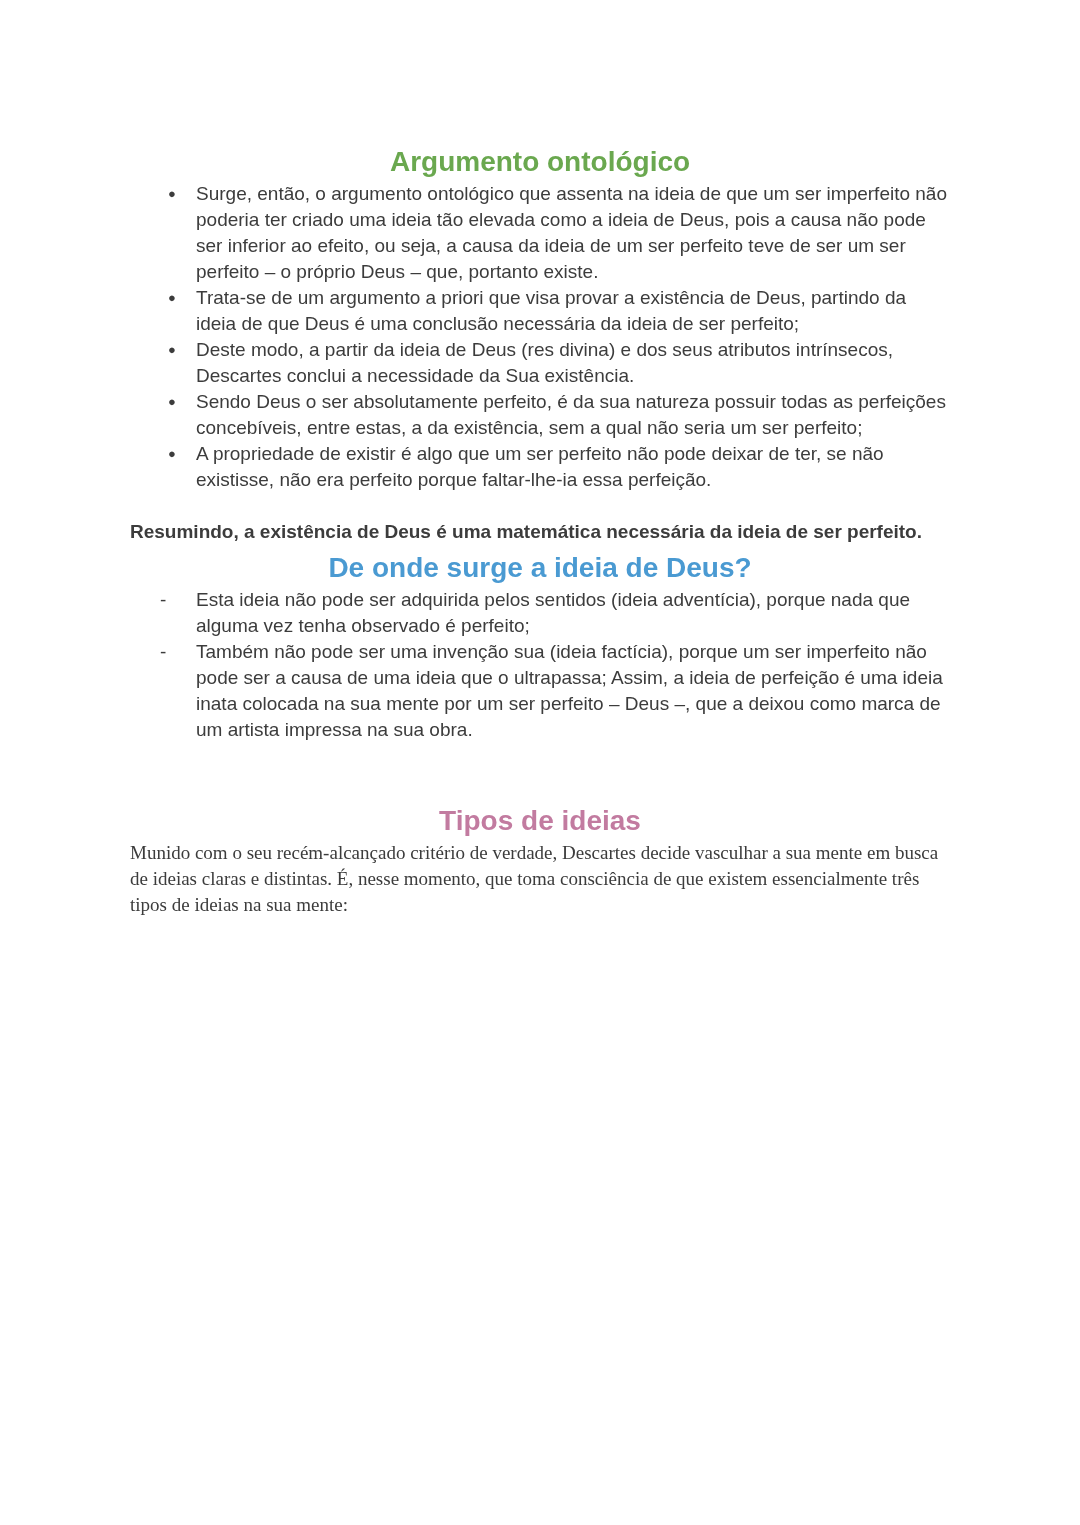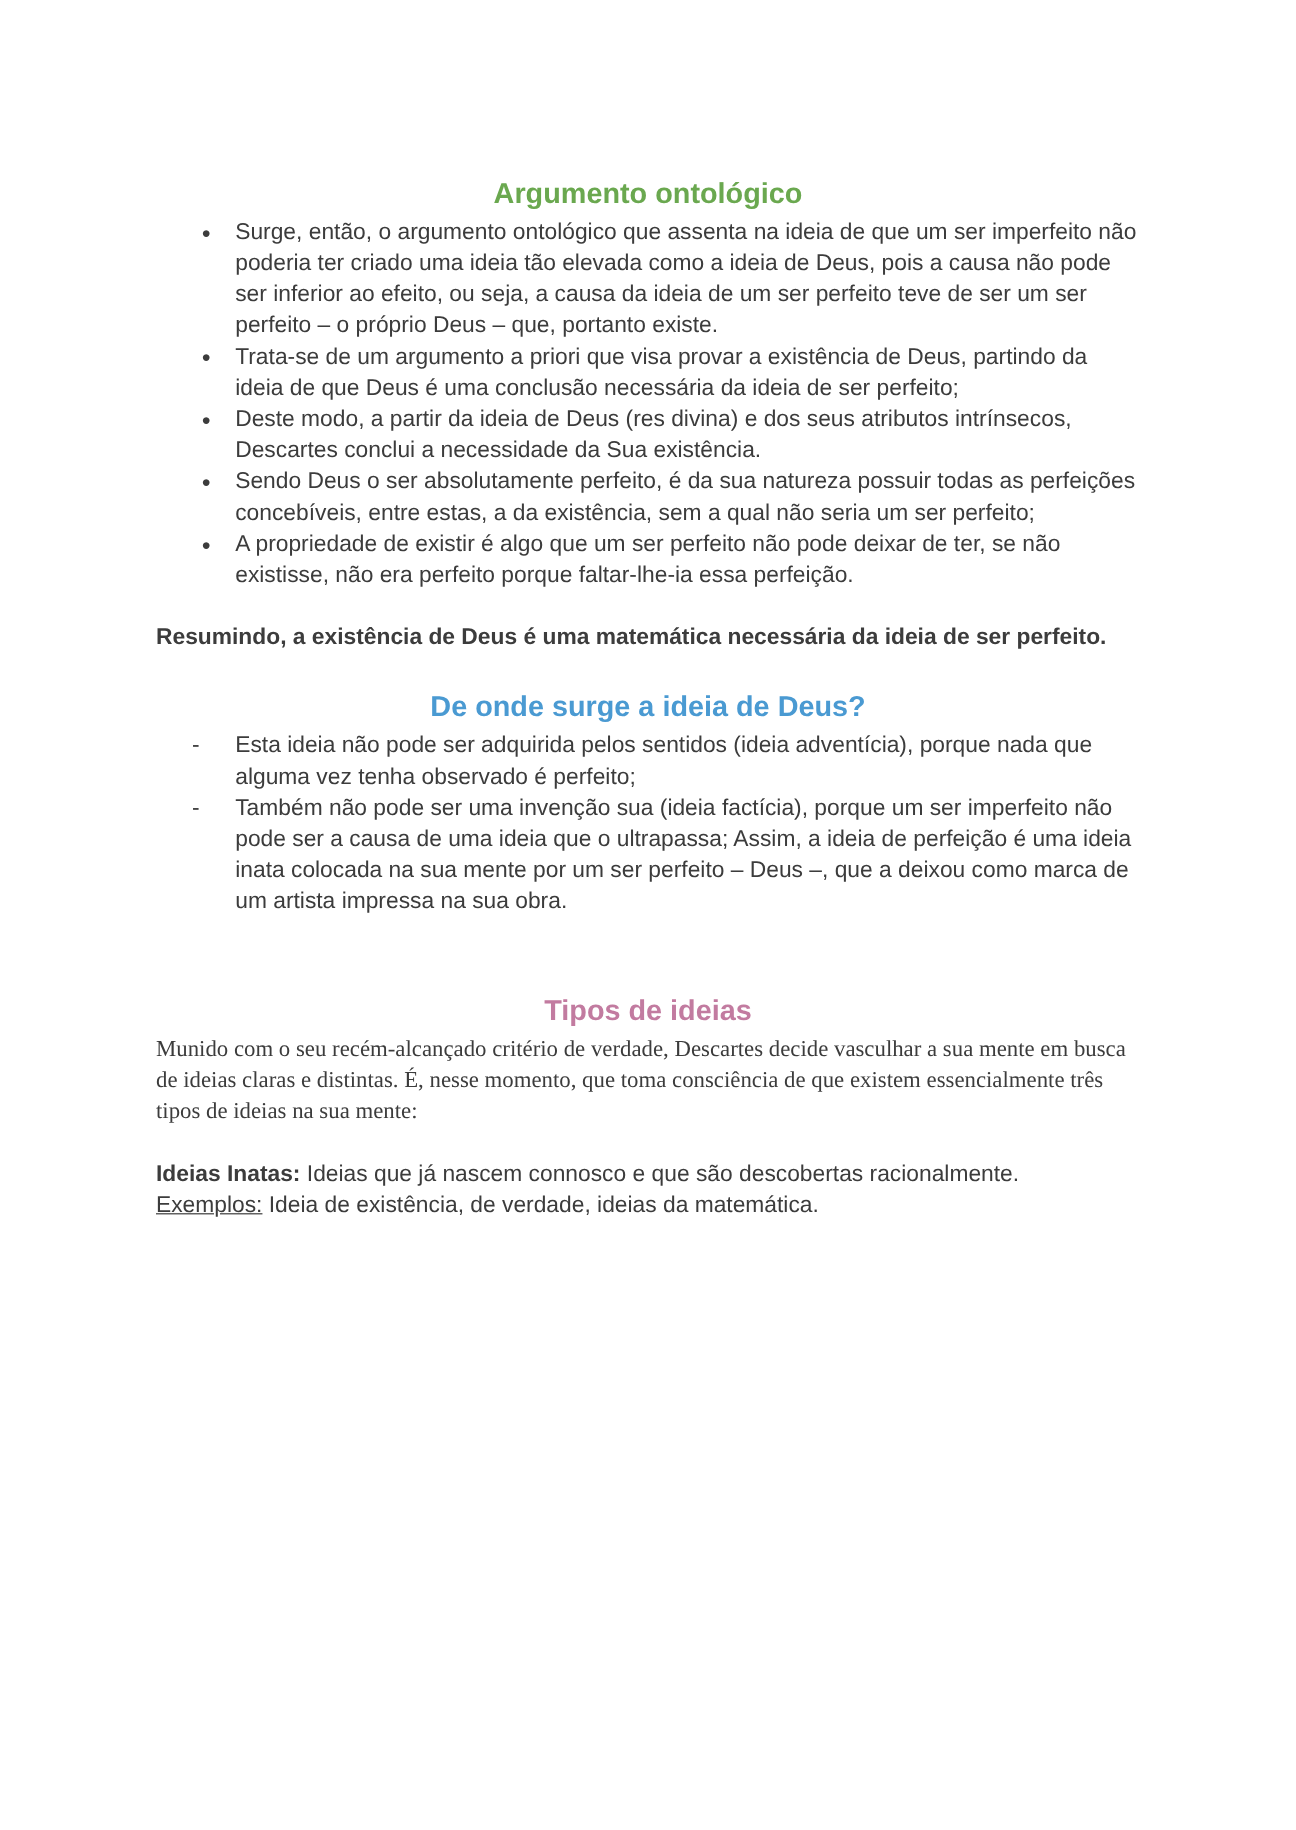--- a/index.html
+++ b/index.html
@@ -13,21 +13,21 @@
     height: 1525px;
     background: #ffffff;
     box-sizing: border-box;
     padding: 148px 130px 40px 130px;
     font-family: "Liberation Sans", sans-serif;
     font-size: 19px;
     line-height: 26px;
     color: #3c3c3c;
   }
   h2.section-heading {
-    font-size: 24px;
+    font-size: 28px;
     line-height: 28px;
     font-weight: 600;
     text-align: center;
     margin: 0 0 5px 0;
   }
   .green { color: #6aa84f; }
   .blue  { color: #4a9ad2; }
   .pink  { color: #c27ba0; }
 
   ul.marked-list {
@@ -60,21 +60,21 @@
   }
 
   p {
     margin: 0;
   }
   .summary-paragraph {
     font-weight: 700;
     margin-top: 26px;
   }
   .section-origin {
-    margin-top: 31px;
+    margin-top: 9px;
   }
   .section-types {
     margin-top: 64px;
   }
   .types-intro {
     margin-bottom: 26px;
     font-family: Liberation Serif, serif;
   }
   .idea-entry {
     margin-top: 26px;
@@ -140,19 +140,15 @@
 
   <section class="section-types">
     <h2 class="section-heading pink">Tipos de ideias</h2>
 
     <p class="types-intro">Munido com o seu recém-alcançado critério de verdade, Descartes decide vasculhar a sua mente em busca de ideias claras e distintas. É, nesse momento, que toma consciência de que existem essencialmente três tipos de ideias na sua mente:</p>
 
     <div class="idea-entry">
     </div>
 
 
-    <div class="idea-entry">
-      <p><span class="idea-term">Ideias Inatas:</span><span> Ideias que já nascem connosco e que são descobertas racionalmente.</span></p>
-      <p><span class="examples-label">Exemplos:</span><span> Ideia de existência, de verdade, ideias da matemática.</span></p>
-    </div>
   </section>
 
 </div>
 
 </body></html>

